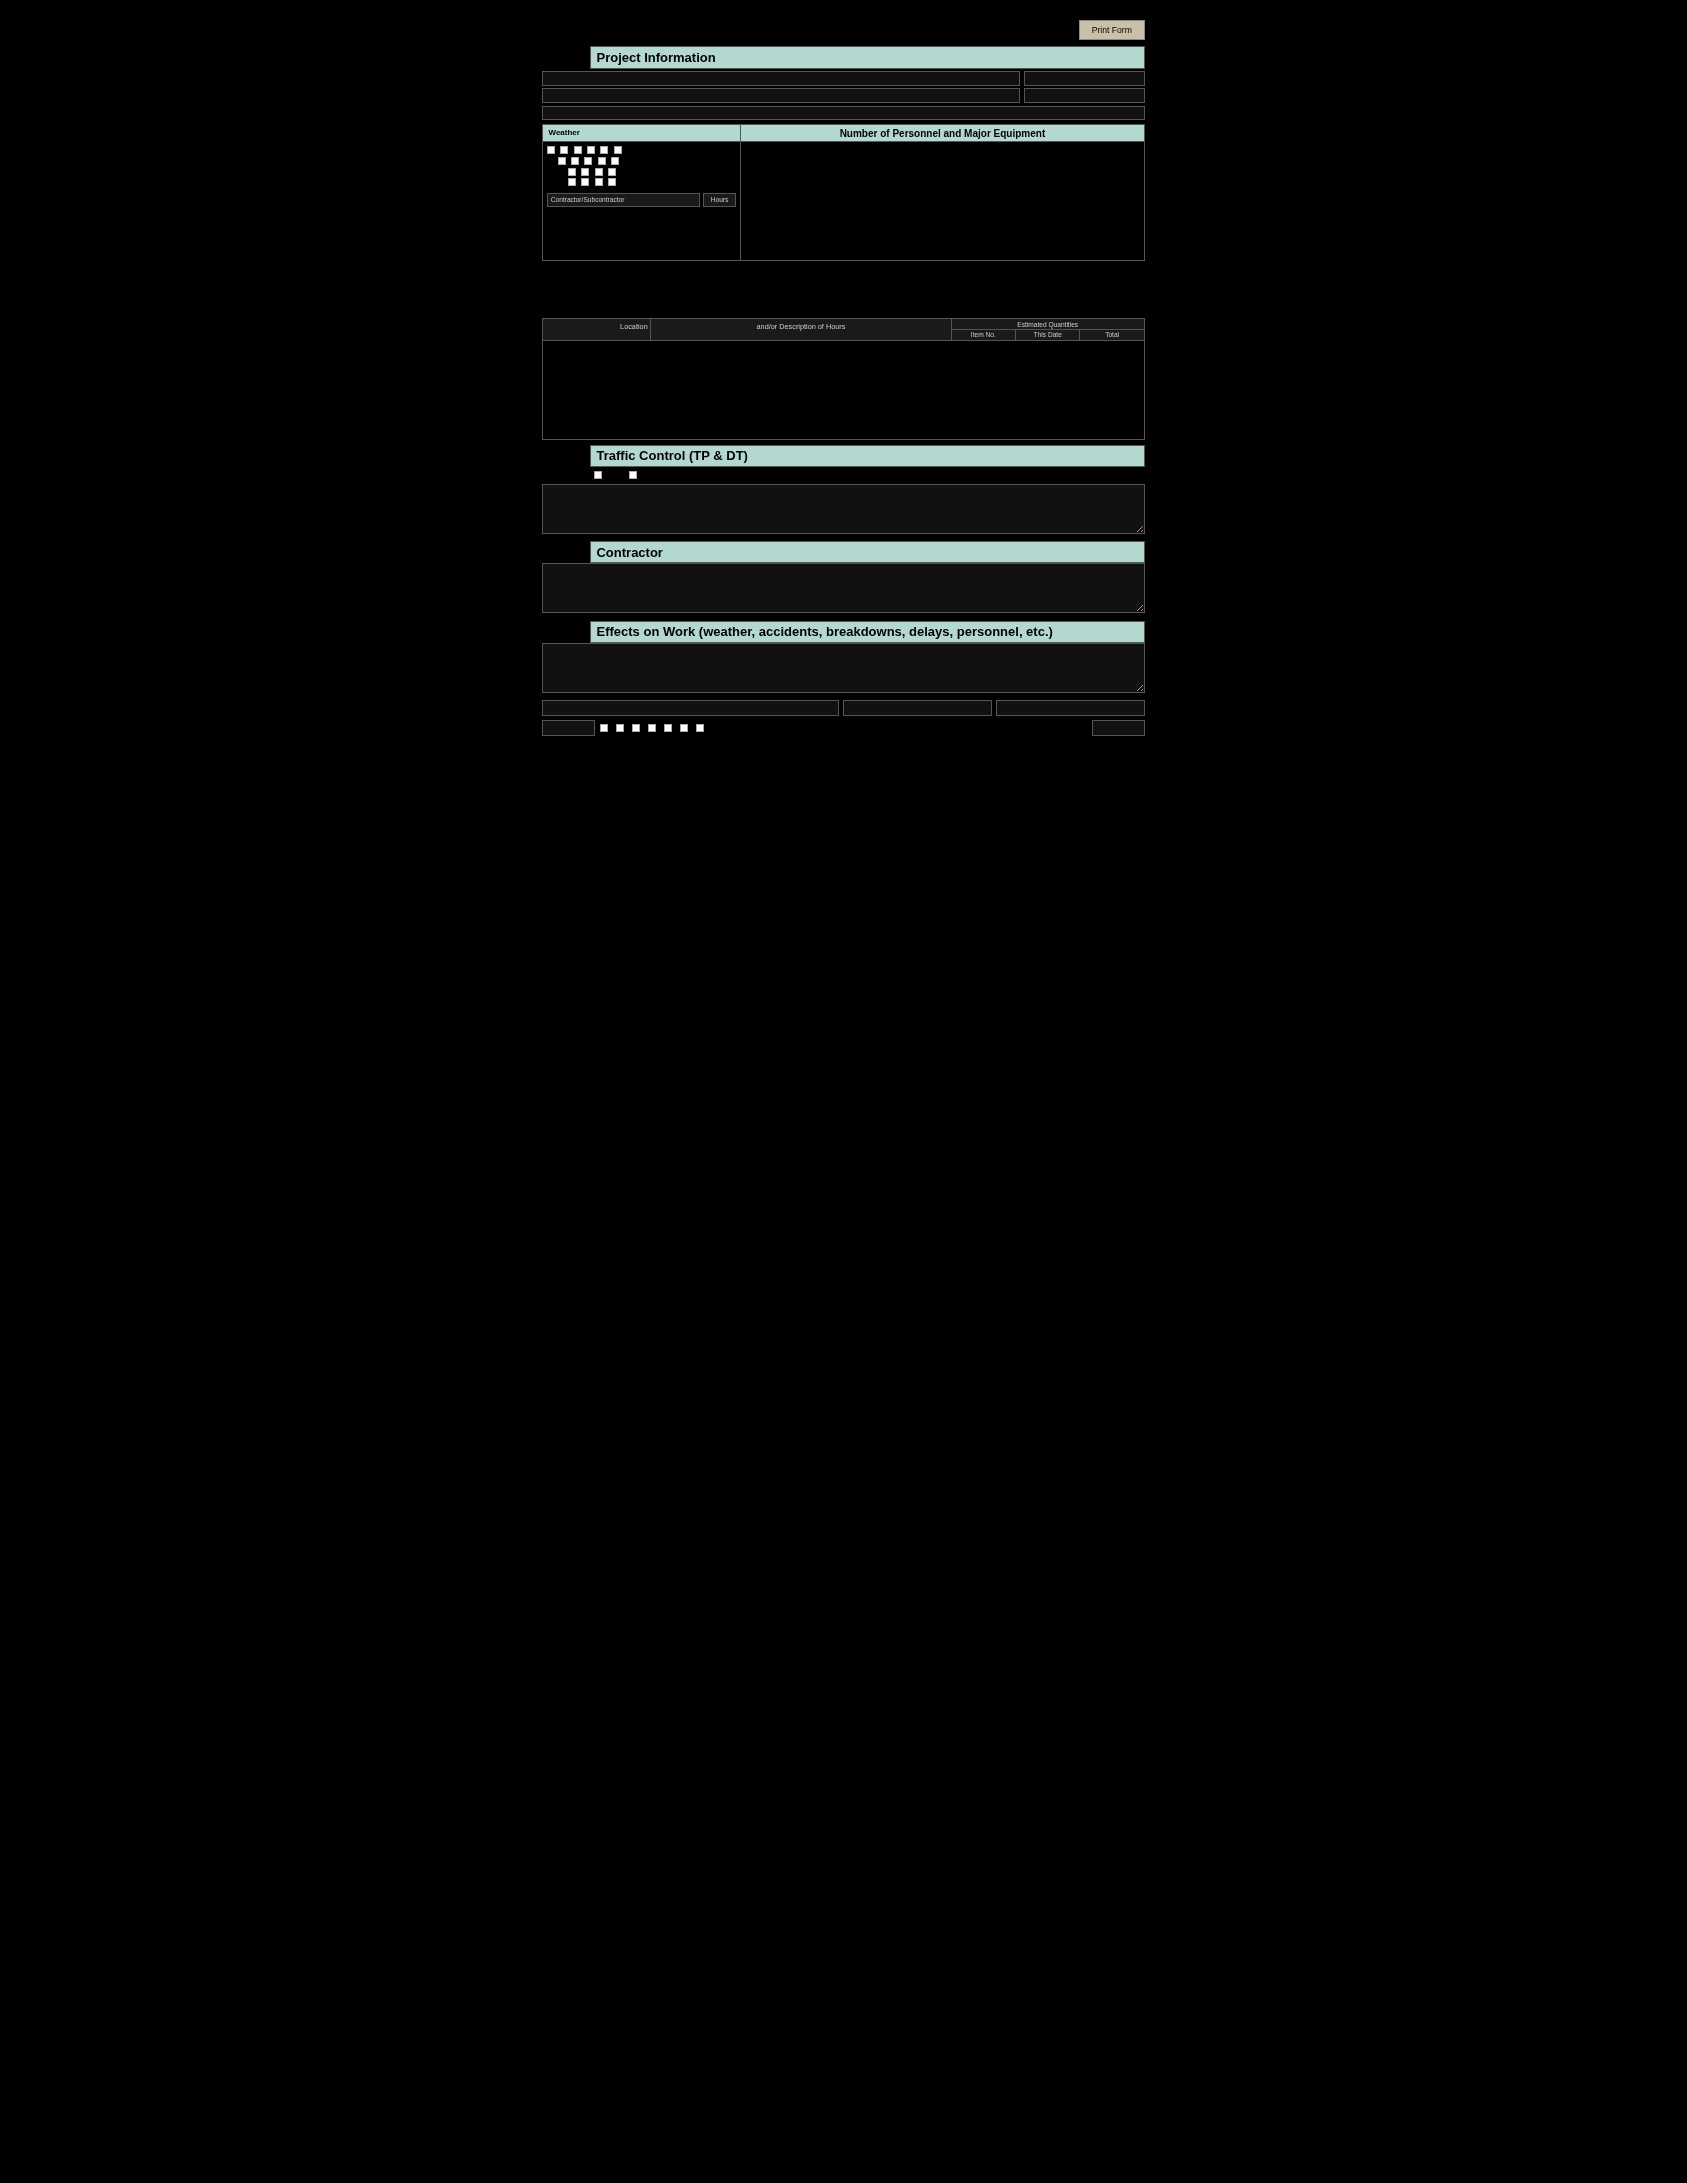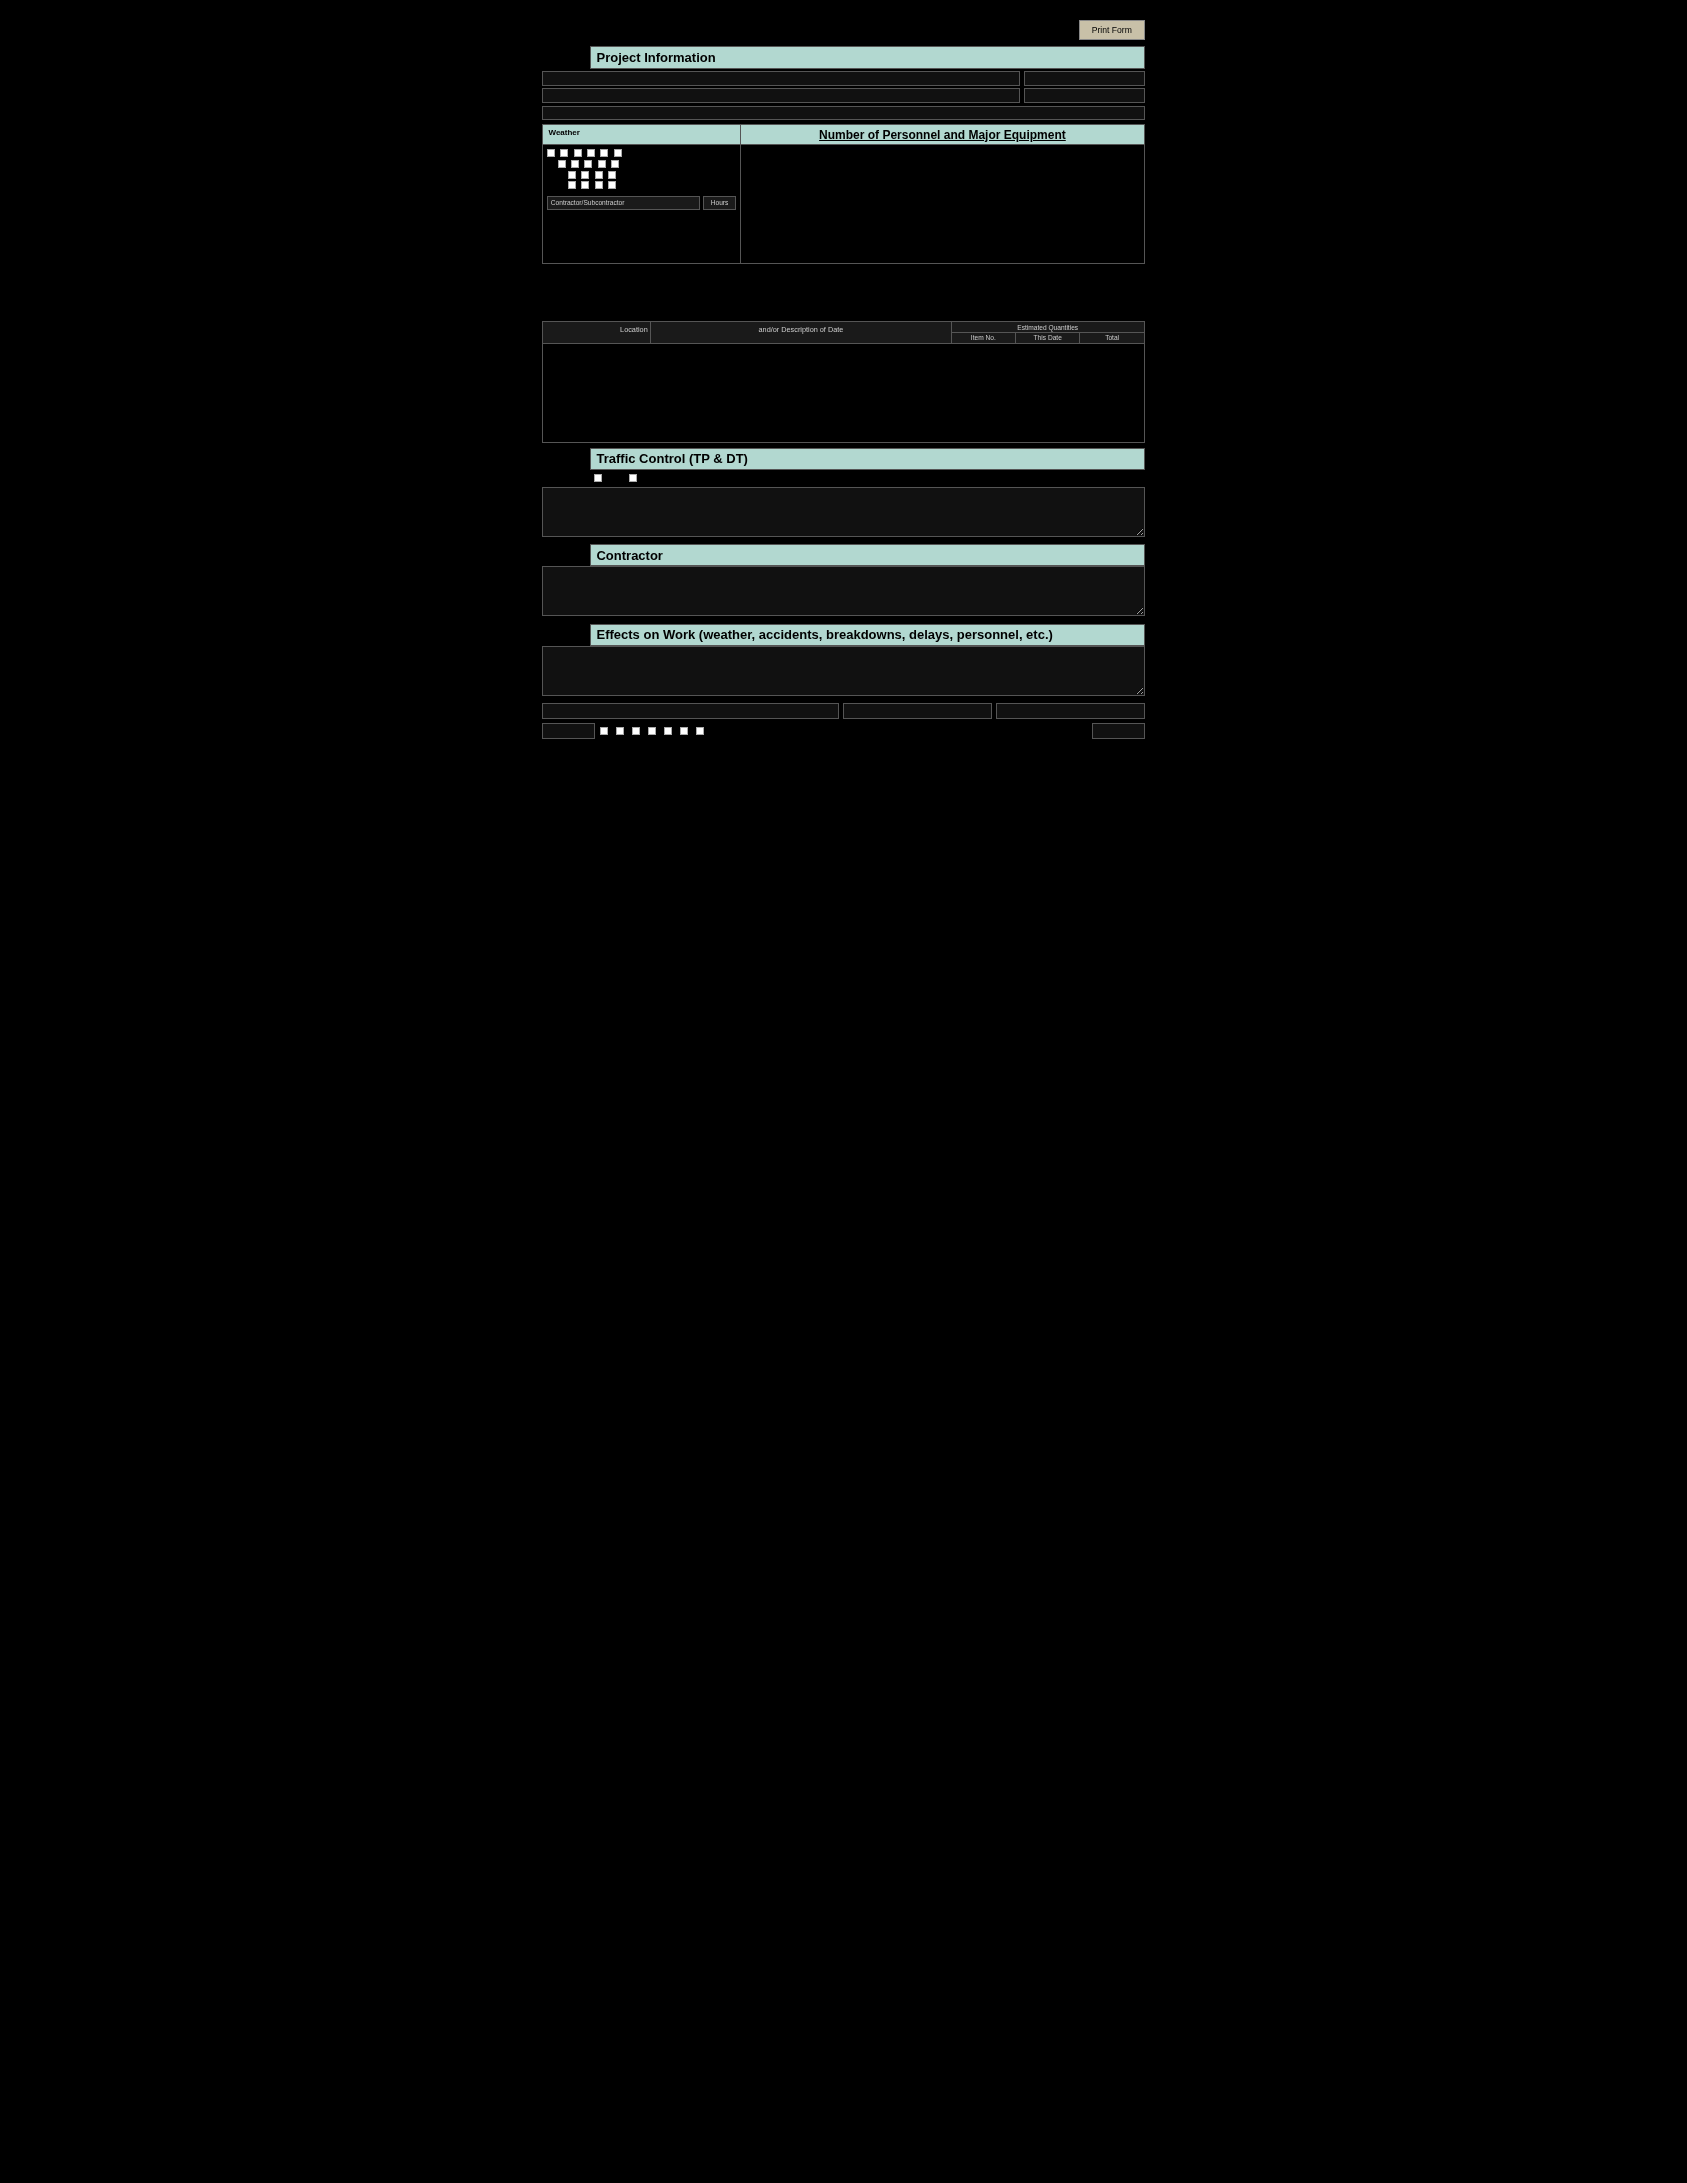--- a/index.html
+++ b/index.html
@@ -78,22 +78,21 @@
       font-size: 8px;
     }
     .two-col-header .col-right {
       flex: 1;
       background: #b2d8d0;
       border: 0.7px solid #555;
       border-left: none;
       padding: 2.6px 5.3px;
       font-weight: bold;
       text-align: center;
-      font-size: 12px;
-      text-decoration: underline;
+      font-size: 10px;
     }
     .weather-personnel-row {
       display: flex;
       min-height: 119px;
     }
     .weather-col {
       width: 33%;
       border: 0.7px solid #555;
       border-top: none;
       padding: 4px;
@@ -379,21 +378,21 @@
     <div class="personnel-col">
       <div class="personnel-rows"></div>
     </div>
   </div>
 
   <div class="work-section">
 
     <div style="height:53px;background:#000;"></div>
     <div class="work-table-header">
       <div class="work-col-location">Location</div>
-      <div class="work-col-desc">and/or Description of Date</div>
+      <div class="work-col-desc">and/or Description of Hours</div>
       <div class="work-col-est">
         <div class="est-top">Estimated Quantities</div>
         <div class="est-sub">
           <div class="est-sub-item">Item No.</div>
           <div class="est-sub-item">This Date</div>
           <div class="est-sub-item">Total</div>
         </div>
       </div>
     </div>
     <div class="work-rows-container" style="min-height:99px;"></div>

